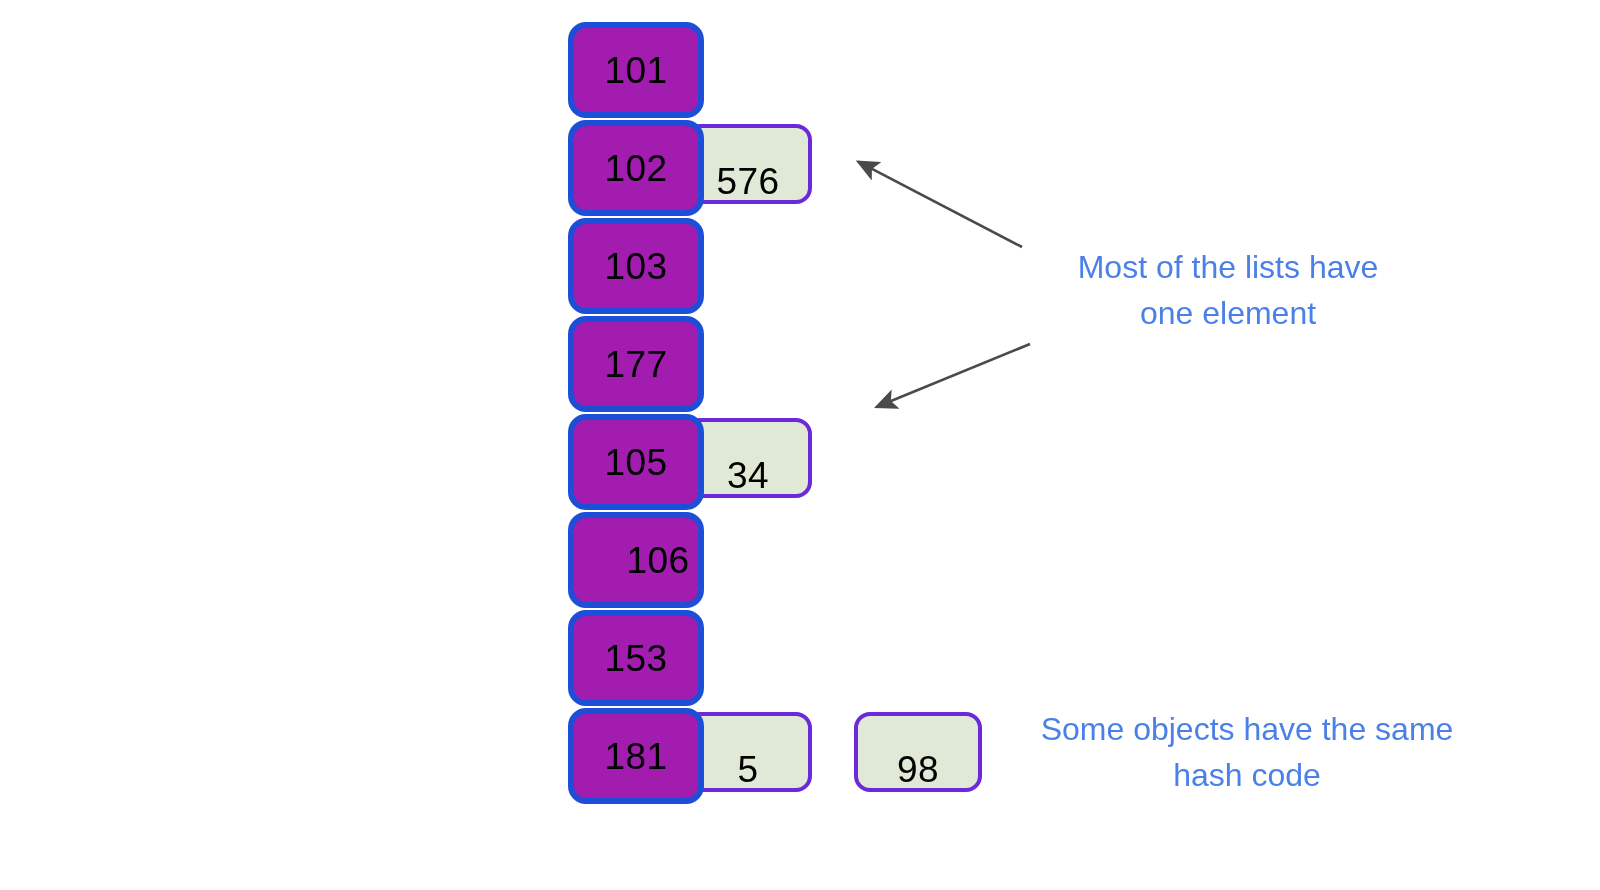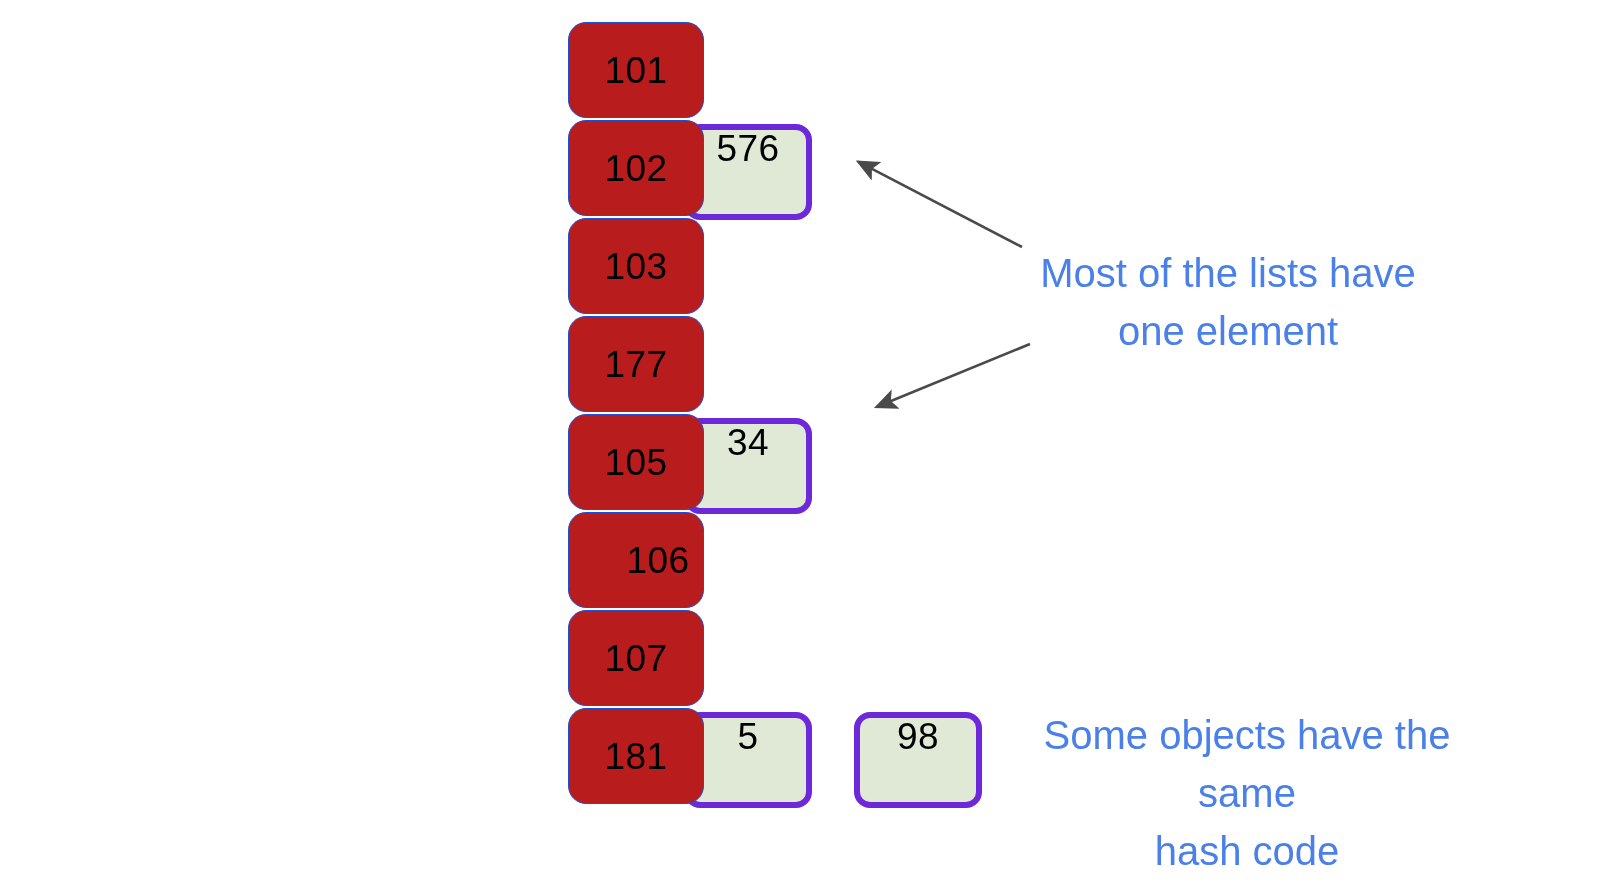--- a/index.html
+++ b/index.html
@@ -15,61 +15,61 @@
     font-family: "Liberation Sans", sans-serif;
     overflow: hidden;
   }
 
   
   .bucket {
     position: absolute;
     width: 136px;
     height: 96px;
     box-sizing: border-box;
-    border: 1px solid #1d4ed8;
+    border: 6px solid #1d4ed8;
     border-radius: 18px;
-    background: #b91c1c;
+    background: #a21caf;
     display: flex;
     align-items: center;
     justify-content: center;
     z-index: 3;
   }
   .bucket .num {
     font-size: 37px;
     color: #000000;
     letter-spacing: 0.5px;
     line-height: 1;
   }
 
   
   .entry {
     position: absolute;
     width: 128px;
-    height: 96px;
+    height: 80px;
     box-sizing: border-box;
-    border: 6px solid #6d28d9;
+    border: 4px solid #6d28d9;
     border-radius: 16px;
     background: #dfe9d6;
     display: flex;
-    align-items: flex-start;
+    align-items: flex-end;
     justify-content: center;
     z-index: 2;
   }
   .entry .num {
     font-size: 37px;
     color: #000000;
     letter-spacing: 0.5px;
     line-height: 1;
   }
 
   
   .caption {
     position: absolute;
     color: #4a80e8;
-    font-size: 40px;
+    font-size: 32px;
     line-height: 1.45;
     white-space: pre-line;
   }
   .caption.left  { text-align: center; }
   .caption.right { text-align: center; }
 
   
   #arrows {
     position: absolute;
     left: 0;
@@ -97,21 +97,21 @@
   <div class="bucket" style="left:568px; top:316px;">
     <span class="num">177</span>
   </div>
   <div class="bucket" style="left:568px; top:414px;">
     <span class="num">105</span>
   </div>
   <div class="bucket" style="left:568px; top:512px;padding-left:44px;">
     <span class="num">106</span>
   </div>
   <div class="bucket" style="left:568px; top:610px;">
-    <span class="num">107</span>
+    <span class="num">153</span>
   </div>
   <div class="bucket" style="left:568px; top:708px;">
     <span class="num">181</span>
   </div>
 
   <div class="entry" style="left:684px; top:124px;">
     <span class="num">576</span>
   </div>
   <div class="entry" style="left:684px; top:418px;">
     <span class="num">34</span>

